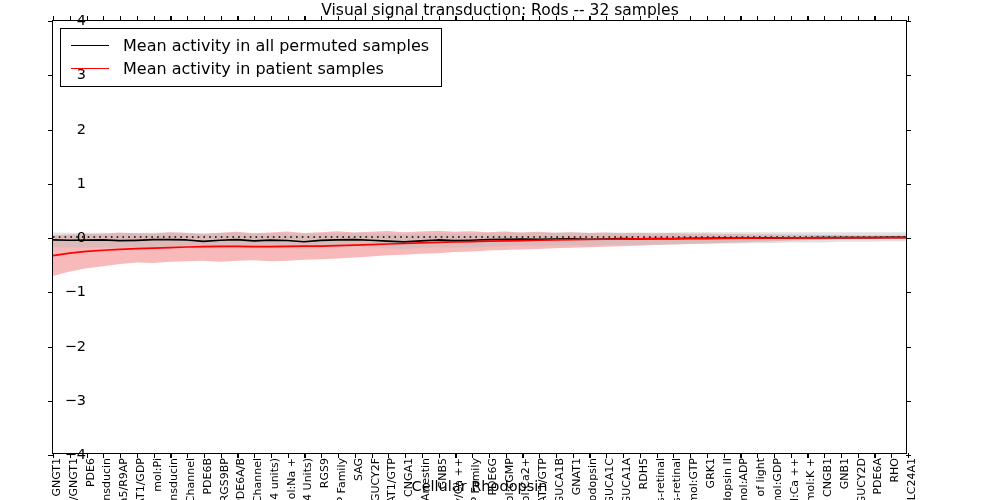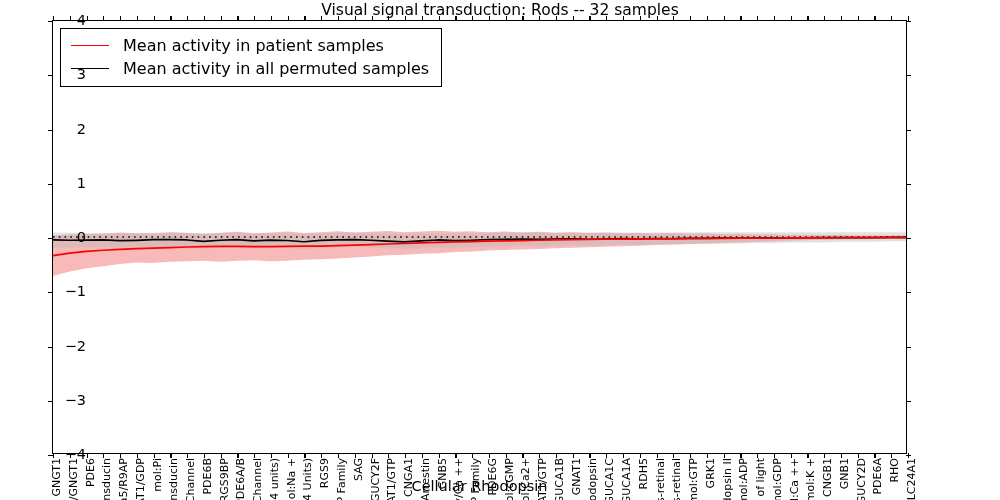--- a/index.html
+++ b/index.html
@@ -231,26 +231,26 @@
       <div class="xlab" style="left: 775.176px;">CNGB1</div>
       <div class="xlab" style="left: 791.941px;">GNB1</div>
       <div class="xlab" style="left: 808.706px;">GUCY2D</div>
       <div class="xlab" style="left: 825.471px;">PDE6A</div>
       <div class="xlab" style="left: 842.235px;">RHO</div>
       <div class="xlab" style="left: 859px;">SLC24A1</div>
     </div>
 
   <div id="legend">
     <div class="lgrow">
+      <span class="lgline"></span>
+      <span class="lgtext">Mean activity in all permuted samples</span>
+    </div>
+    <div class="lgrow">
       <span class="lgline red"></span>
       <span class="lgtext">Mean activity in patient samples</span>
-    </div>
-    <div class="lgrow">
-      <span class="lgline"></span>
-      <span class="lgtext">Mean activity in all permuted samples</span>
     </div>
   </div>
 
 <div class="ytick" style="top: 20px;">4</div>
     <div class="ytick" style="top: 74.25px;">3</div>
     <div class="ytick" style="top: 128.5px;">2</div>
     <div class="ytick" style="top: 182.75px;">1</div>
     <div class="ytick" style="top: 237px;">0</div>
     <div class="ytick" style="top: 291.25px;">−1</div>
     <div class="ytick" style="top: 345.5px;">−2</div>

